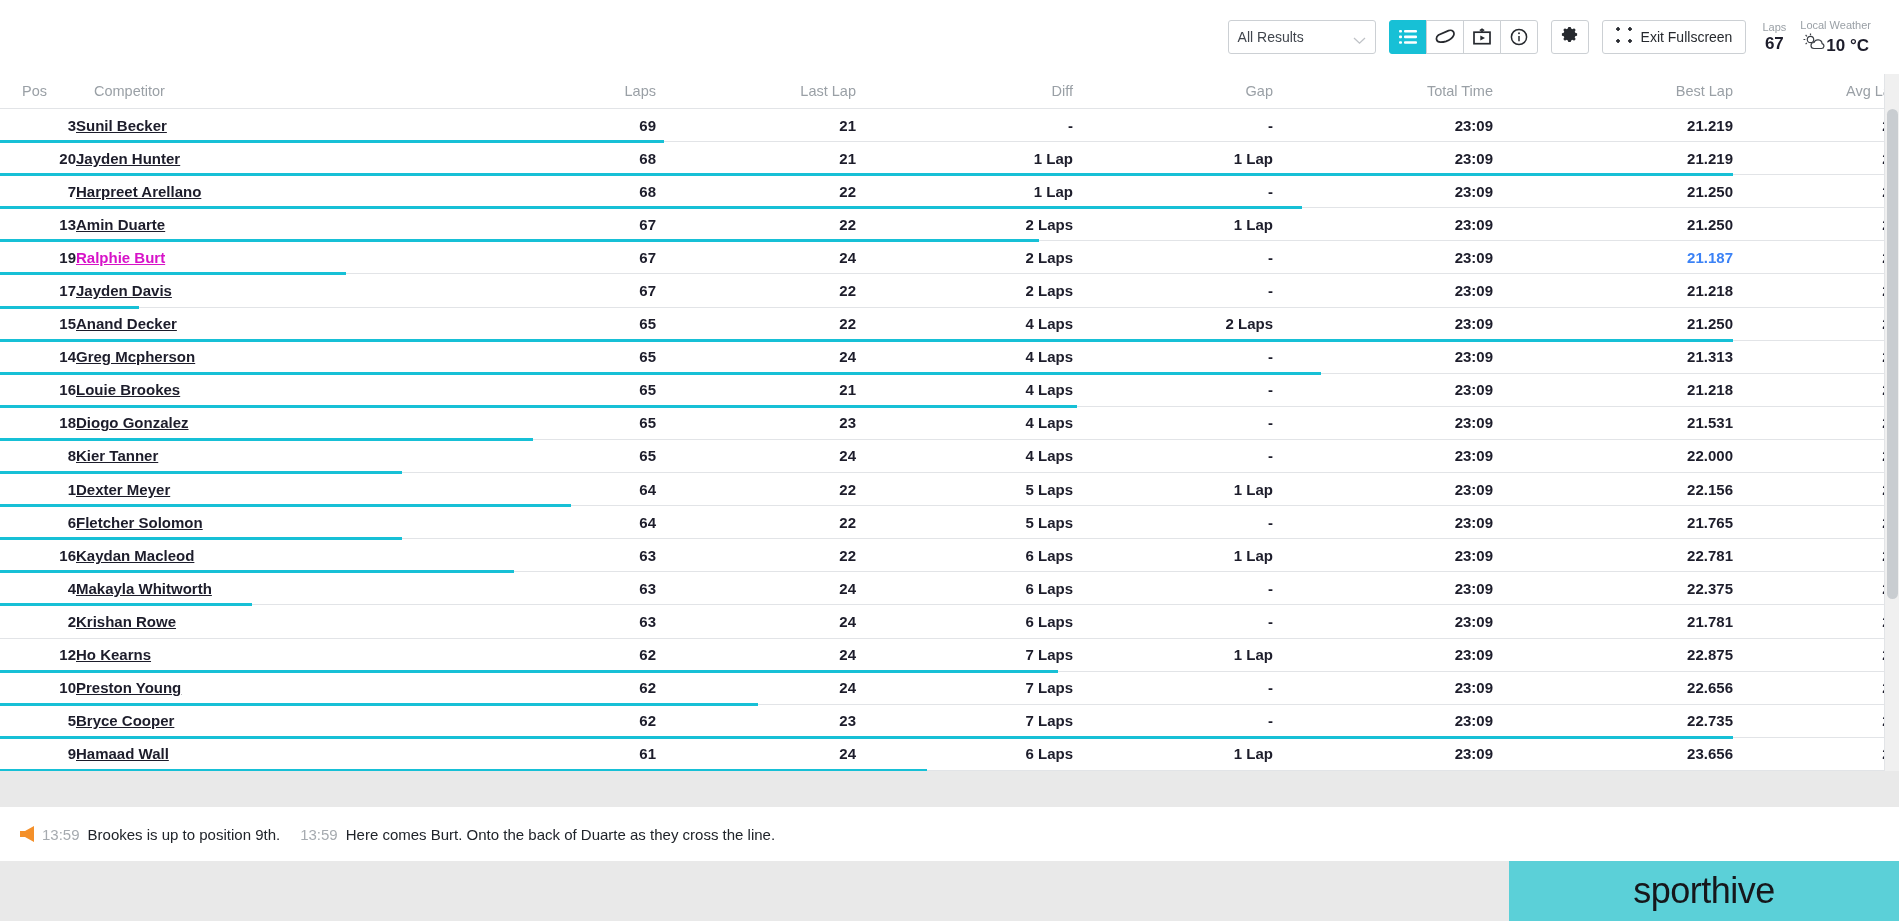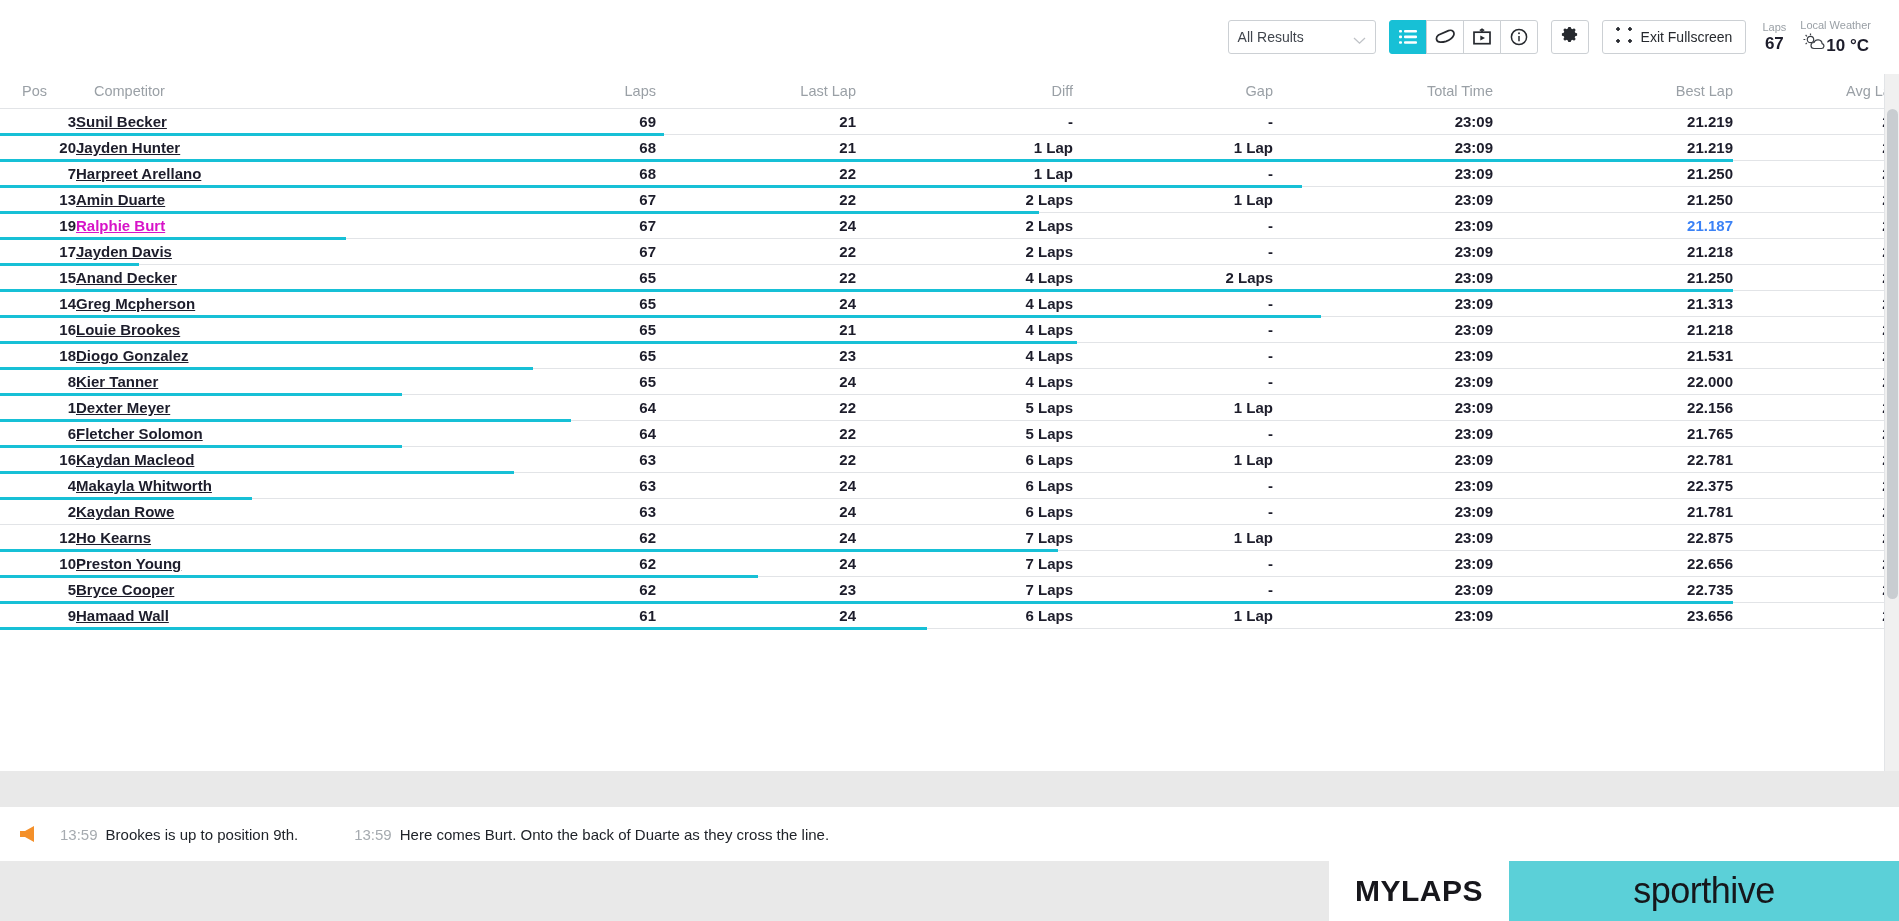--- a/index.html
+++ b/index.html
@@ -100,21 +100,21 @@
   .stat-val {
     font-size: 17px; font-weight: bold; color: #1d1d2b; line-height: 20px;
   }
   .weather-row { display: flex; align-items: flex-end; }
 
   
   .board {
     flex: 1 1 auto;
     background: #ffffff;
     display: flex;
-    flex-direction: column;
+    flex-direction: row;
     overflow: hidden;
     position: relative;
   }
   table.results {
     width: 100%;
     border-collapse: collapse;
     table-layout: fixed;
   }
   table.results th {
     font-size: 14.5px;
@@ -189,21 +189,20 @@
   }
 
   
   .gap-strip { height: 36px; background: #e9e9e9; flex: 0 0 auto; }
   .ticker {
     height: 54px;
     background: #fff;
     display: flex;
     align-items: center;
     padding-left: 18px;
-    gap: 18px;
     flex: 0 0 auto;
   }
   .megaphone { width: 24px; height: 22px; flex: 0 0 auto; }
   .msg { display: flex; align-items: baseline; gap: 8px; white-space: nowrap; }
   .msg-time { font-size: 15px; color: #a6abb0; }
   .msg-text { font-size: 15px; color: #20242a; }
   .msg-spacer { width: 20px; }
 
   
   .footer {
@@ -560,21 +559,21 @@
             <td>6 Laps</td>
             <td>-</td>
             <td>23:09</td>
             <td class="cell-best">22.375</td>
             <td class="pad-r" style="position: relative;">23<div class="prog-wrap" style="left: -1875px; width: 1875px; right: auto;">
                 <div class="prog-fill" style="width: 21%;"></div>
               </div></td>
           </tr>
           <tr class="data-row">
             <td class="cell-pos">2</td>
-            <td class="left cell-name">Kaydan Rowe</td>
+            <td class="left cell-name">Krishan Rowe</td>
             <td>63</td>
             <td>24</td>
             <td>6 Laps</td>
             <td>-</td>
             <td>23:09</td>
             <td class="cell-best">21.781</td>
             <td class="pad-r" style="position: relative;">23<div class="prog-wrap" style="left: -1875px; width: 1875px; right: auto;"></div></td>
           </tr>
           <tr class="data-row">
             <td class="cell-pos">12</td>
@@ -649,17 +648,16 @@
       <span class="msg-text">Brookes is up to position 9th.</span>
     </span>
     <span class="msg-spacer"></span>
     <span class="msg">
       <span class="msg-time">13:59</span>
       <span class="msg-text">Here comes Burt. Onto the back of Duarte as they cross the line.</span>
     </span>
   </div>
 
   <div class="footer">
-    <div class="logo-mylaps">MYLAPS</div>
     <div class="logo-sporthive">sporthive</div>
   </div>
 
 </div>
 
 </body></html>

